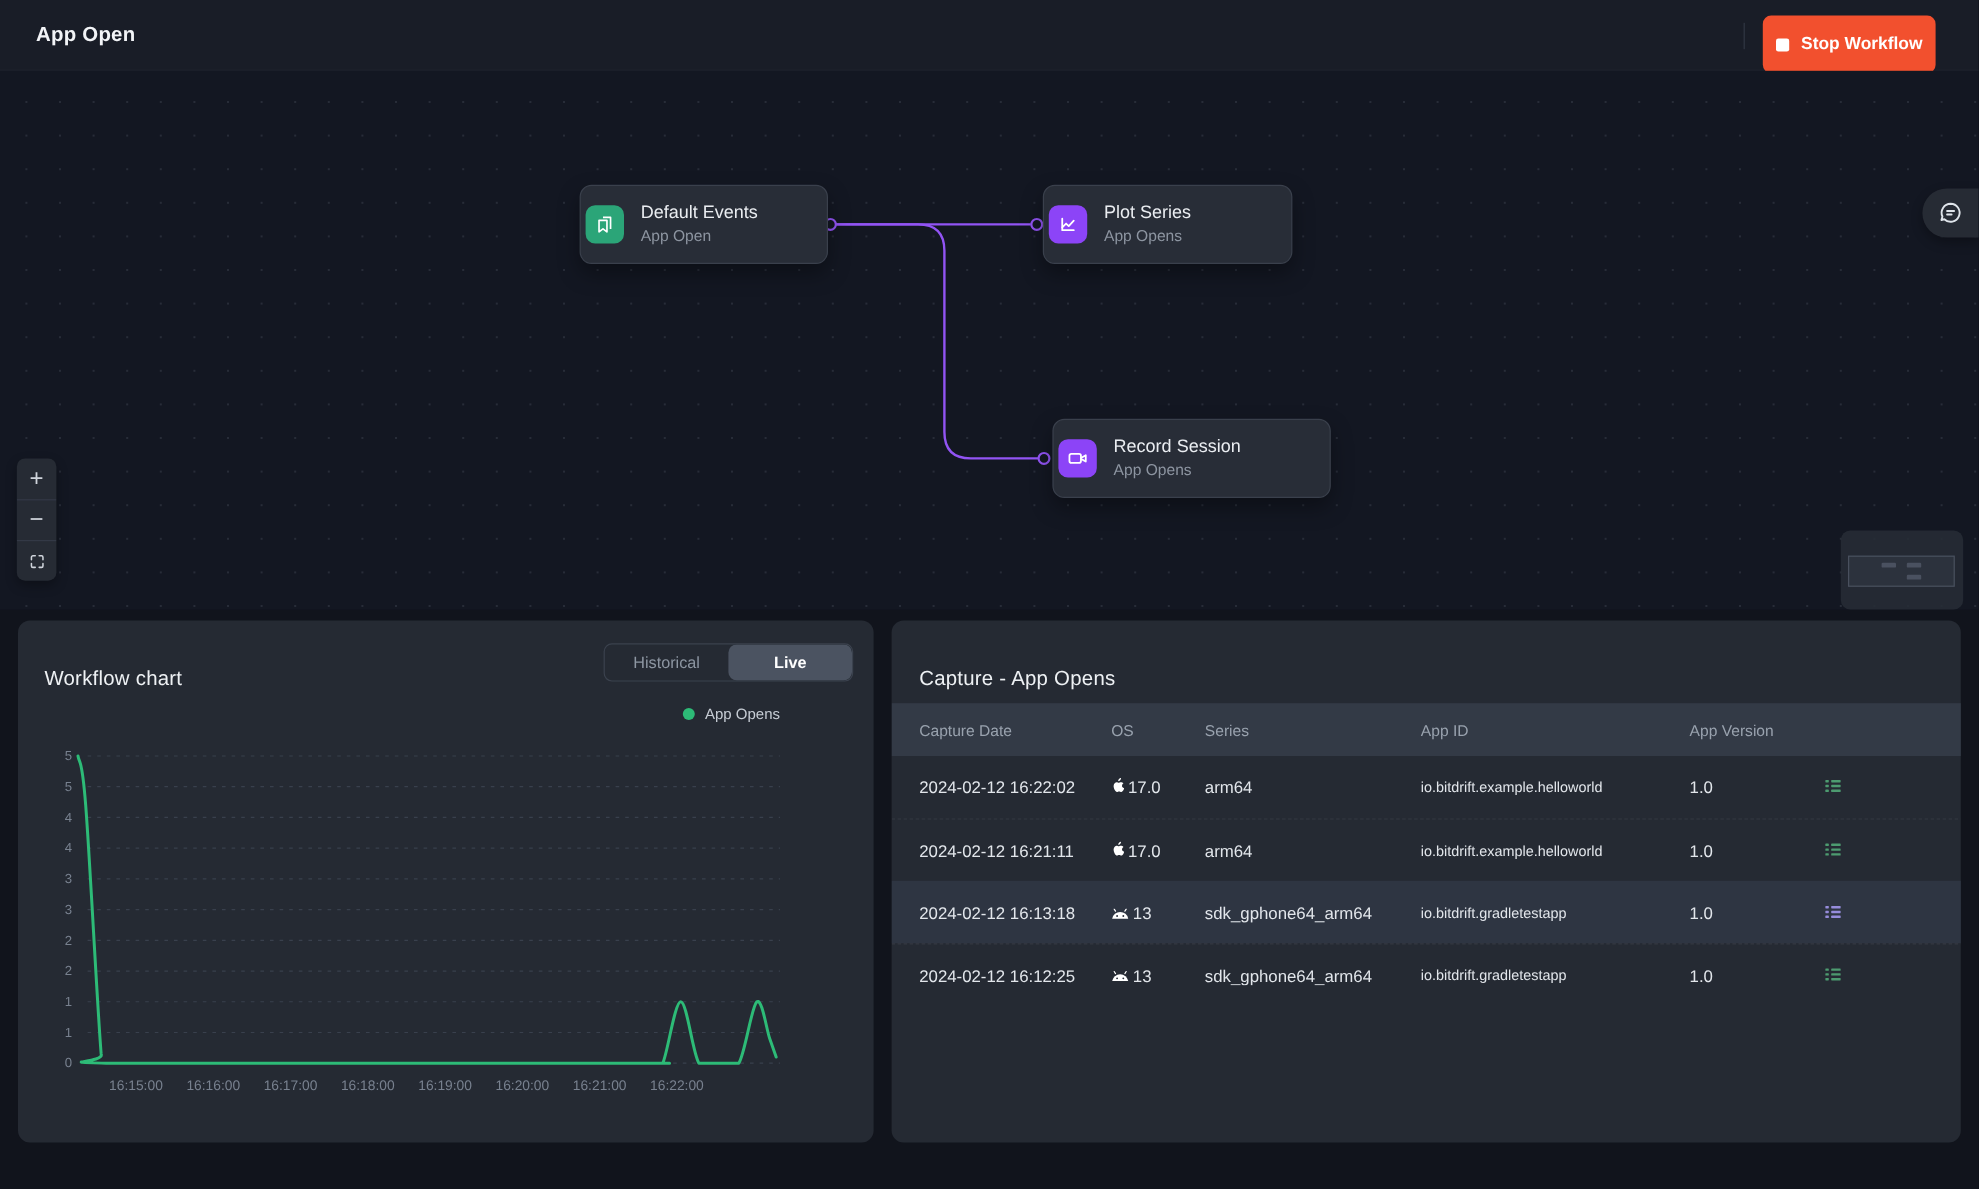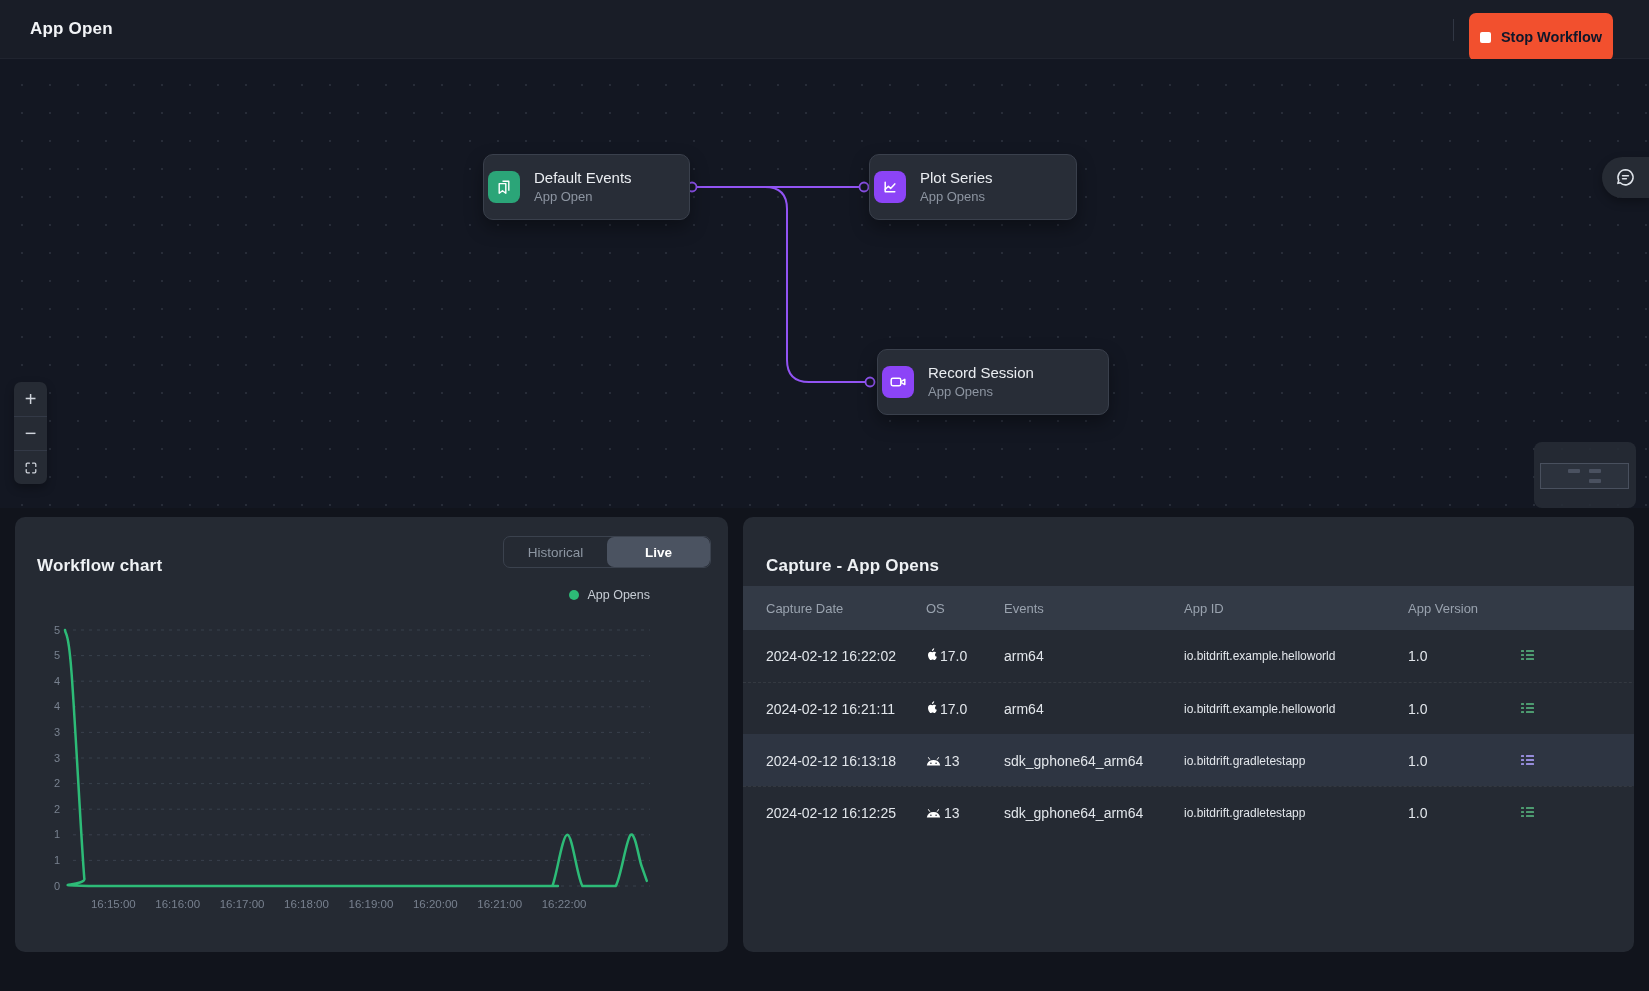--- a/index.html
+++ b/index.html
@@ -4,21 +4,21 @@
 <style>
   html,body{margin:0;padding:0;background:#0f1219;}
   *{box-sizing:border-box;}
   body{font-family:"Liberation Sans", sans-serif;color:#e8ecf0;}
   #app{position:relative;width:1649px;height:991px;background:#11141c;overflow:hidden;}
 
   
   #topbar{position:absolute;left:0;top:0;width:1649px;height:59px;background:#191d27;border-bottom:1px solid #20242f;display:flex;align-items:center;}
   #page-title{margin-left:30px;font-size:17px;font-weight:bold;letter-spacing:.2px;color:#f2f4f7;}
   #topbar-divider{position:absolute;left:1453px;top:19px;width:1px;height:22px;background:#313744;}
-  #stop-btn{position:absolute;left:1469px;top:13px;width:144px;height:48px;background:var(--red,#f2502e);border:none;border-radius:7px;color:#0f172a;font-weight:bold;font-size:14.5px;display:flex;align-items:center;justify-content:center;gap:10px;cursor:pointer;font-family:inherit;}
+  #stop-btn{position:absolute;left:1469px;top:13px;width:144px;height:48px;background:var(--red,#f2502e);border:none;border-radius:7px;color:#ffffff;font-weight:bold;font-size:14.5px;display:flex;align-items:center;justify-content:center;gap:10px;cursor:pointer;font-family:inherit;}
   #stop-btn .sq{width:11px;height:11px;background:#fff;border-radius:2px;display:inline-block;}
 
   
   #canvas{position:absolute;left:0;top:59px;width:1649px;height:449px;background:#131722;
     background-image:radial-gradient(#272c38 1.2px, transparent 1.3px);background-size:28px 28px;background-position:8px 12px;}
   #edges{position:absolute;left:0;top:0;width:1649px;height:449px;pointer-events:none;}
   .node{position:absolute;height:66px;background:#282d37;border:1px solid #3a404c;border-radius:10px;display:flex;align-items:center;padding:0 4px;gap:14px;box-shadow:0 8px 18px rgba(0,0,0,.35);cursor:pointer;}
   .node-icon{width:32px;height:32px;border-radius:8px;display:flex;align-items:center;justify-content:center;flex:none;}
   .node-title{font-size:15px;color:#eaedf1;line-height:1.35;}
   .node-sub{font-size:13px;color:#8d95a1;line-height:1.3;}
@@ -36,21 +36,21 @@
   #minimap .vp{position:absolute;left:6px;top:21px;width:89px;height:26px;background:#2c323d;border:1.5px solid #49505e;}
   #minimap .mini-node{position:absolute;height:3.5px;background:#4a5160;border-radius:1px;}
 
   
   #chat-btn{position:absolute;left:1602px;top:98px;width:47px;height:41px;background:#262b34;border:none;border-radius:24px 0 0 24px;display:flex;align-items:center;justify-content:flex-start;padding-left:12px;cursor:pointer;box-shadow:0 4px 10px rgba(0,0,0,.3);}
 
   
   .panel{position:absolute;top:517px;height:435px;background:#252a33;border-radius:10px;overflow:hidden;}
   #chart-panel{left:15px;width:713px;}
   #sessions-panel{left:743px;width:891px;}
-  .panel-title{font-size:17px;font-weight:bold;color:#eef1f4;letter-spacing:.2px;}
+  .panel-title{font-size:17px;font-weight:normal;color:#eef1f4;letter-spacing:.2px;}
 
   
   #chart-title{position:absolute;left:22px;top:25px;}
   #toggle{position:absolute;left:488px;top:19px;width:208px;height:32px;border:1px solid #3b424e;border-radius:7px;display:flex;overflow:hidden;}
   .toggle-seg{flex:1;display:flex;align-items:center;justify-content:center;font-size:13.5px;color:#8d96a2;background:transparent;border:none;cursor:pointer;font-family:inherit;}
   .toggle-seg.active{background:#4b5361;color:#fff;font-weight:bold;border-radius:7px;}
 
   #legend{position:absolute;right:78px;top:71px;display:flex;align-items:center;gap:8px;}
   #legend .dot{width:10px;height:10px;border-radius:50%;background:var(--green,#2dbb77);}
   #legend .lbl{font-size:12.5px;color:#c7cdd5;}
@@ -209,21 +209,21 @@
         <path d="M50.0,18.0C51.1,24.8 53.2,17.6 56.4,59.0C59.7,100.3 66.3,230.5 69.3,266.3C72.4,274.0 26.9,272.7 74.7,274.0C122.5,274.0 280.4,274.0 355.9,274.0C431.4,274.0 497.4,274.0 527.7,274.0C557.9,274.0 533.2,274.0 537.3,274.0C541.4,265.5 547.3,222.8 552.3,222.8C557.4,222.8 562.2,265.5 567.4,274.0C572.6,274.0 577.9,274.0 583.5,274.0C589.0,274.0 595.3,274.0 600.7,274.0C606.0,265.5 611.4,226.2 615.7,222.8C620.0,219.4 623.7,245.8 626.4,253.5C629.1,261.2 630.9,266.3 631.8,268.9" fill="none" stroke="#2dbb77" stroke-width="2.5" stroke-linecap="round" stroke-linejoin="round"></path>
       </svg>
   </section>
 
   <section class="panel" id="sessions-panel">
     <h2 class="panel-title" id="sessions-title">Capture - App Opens</h2>
     <div id="sess-table">
       <div class="t-row" id="t-head">
         <div class="hcell">Capture Date</div>
         <div class="hcell">OS</div>
-        <div class="hcell">Events</div>
+        <div class="hcell">Series</div>
         <div class="hcell">App ID</div>
         <div class="hcell">App Version</div>
         <div class="hcell"></div>
       </div>
 
       <div class="t-row body-row">
         <div class="cell">2024-02-12 16:22:02</div>
         <div class="cell os-cell">
             <span><svg width="11" height="13" viewBox="0 0 11 13" fill="#fff">
                 <path d="M7.6 2.1c.4-.5.7-1.2.6-1.9-.6.1-1.3.5-1.7 1-.4.4-.7 1.1-.6 1.8.7 0 1.3-.4 1.7-.9zM9 6.9c0-1.4 1.1-2 1.2-2.1-.6-.9-1.6-1-2-1-.8-.1-1.6.5-2 .5-.4 0-1-.5-1.7-.5C3.6 3.9 2 4.9 2 7c0 1.2.5 2.5 1 3.4.5.8 1 1.6 1.8 1.6.7 0 1-.5 1.8-.5s1.1.5 1.8.5c.8 0 1.3-.8 1.8-1.6.3-.5.5-1 .6-1.6-1.1-.4-1.8-1-1.8-1.9z"></path>

